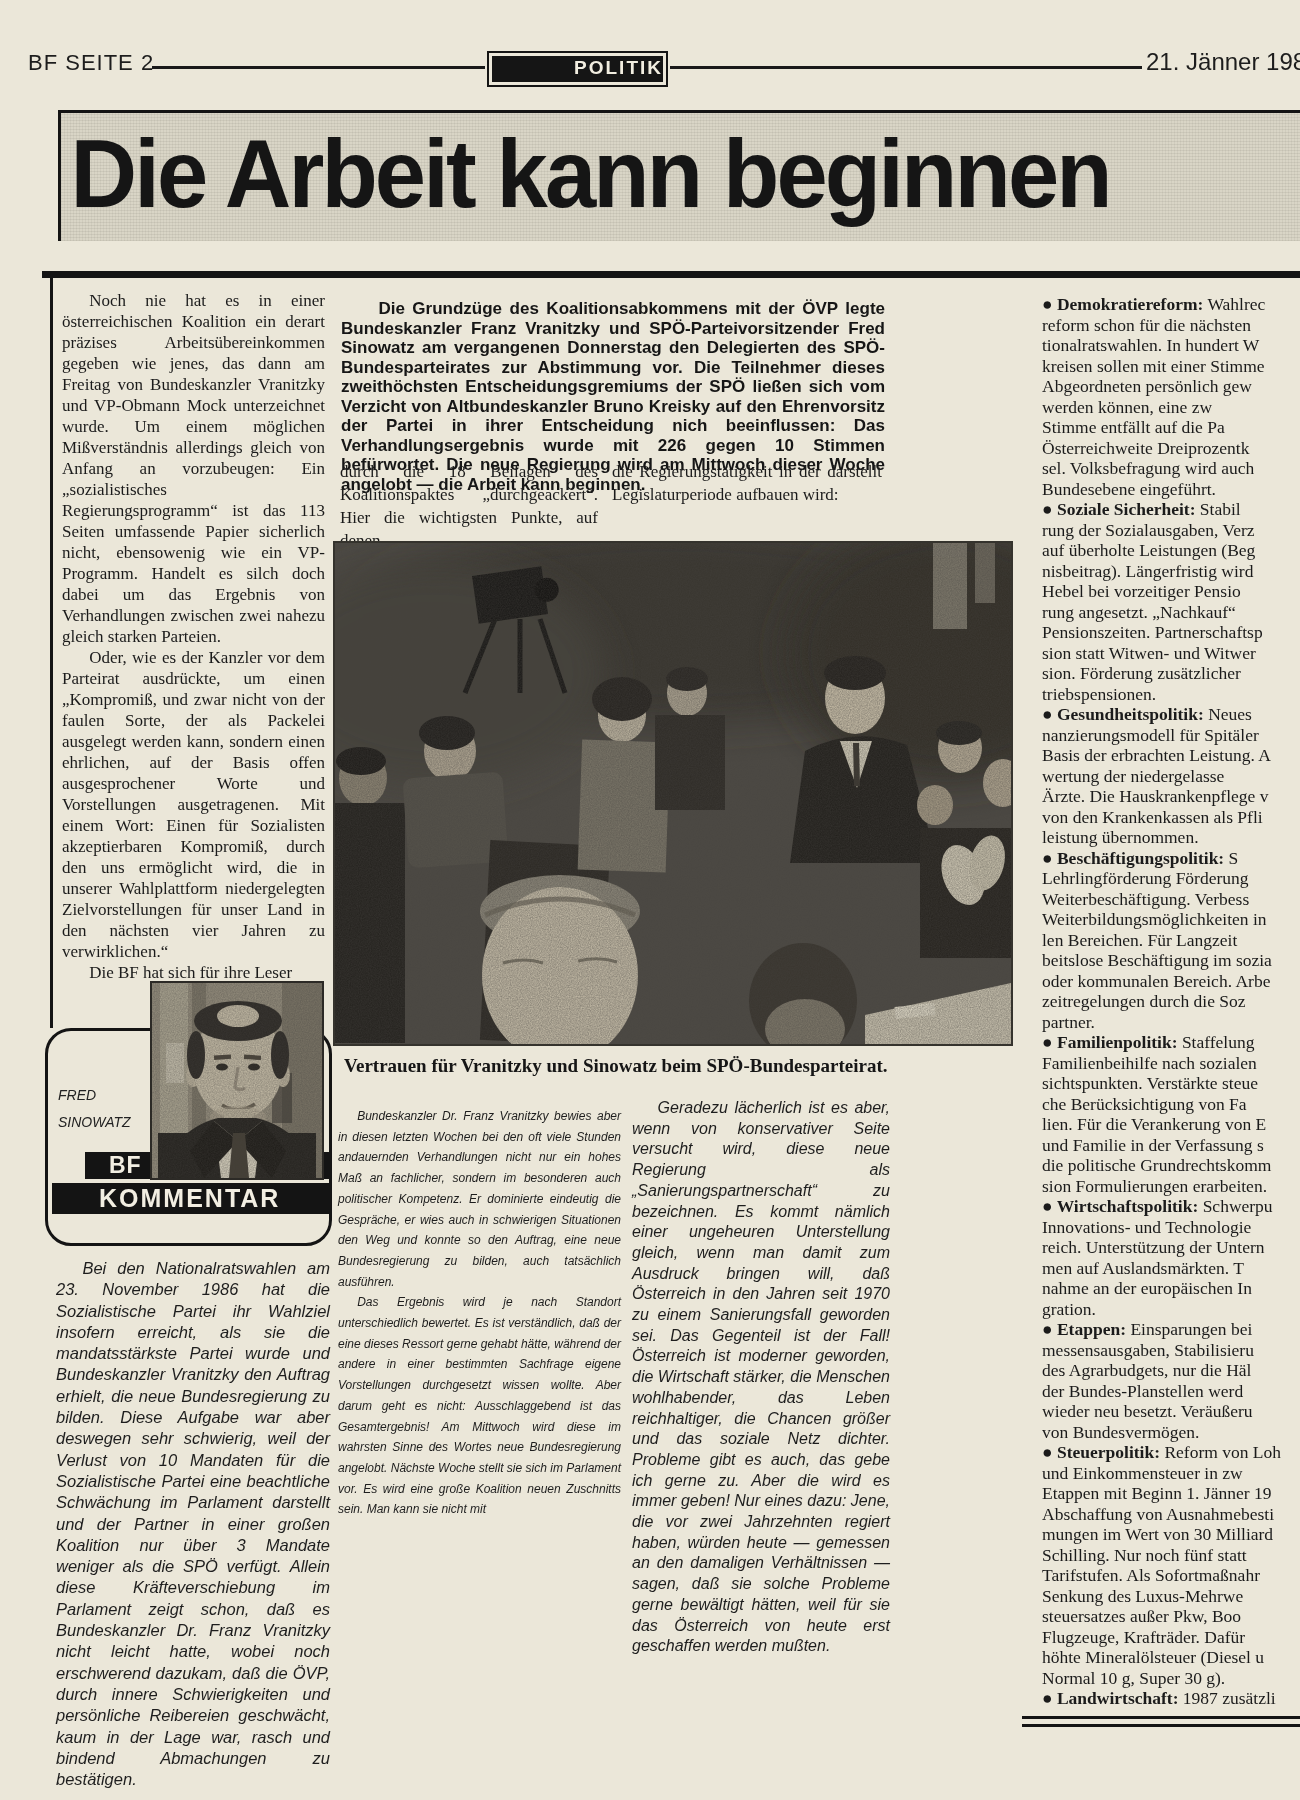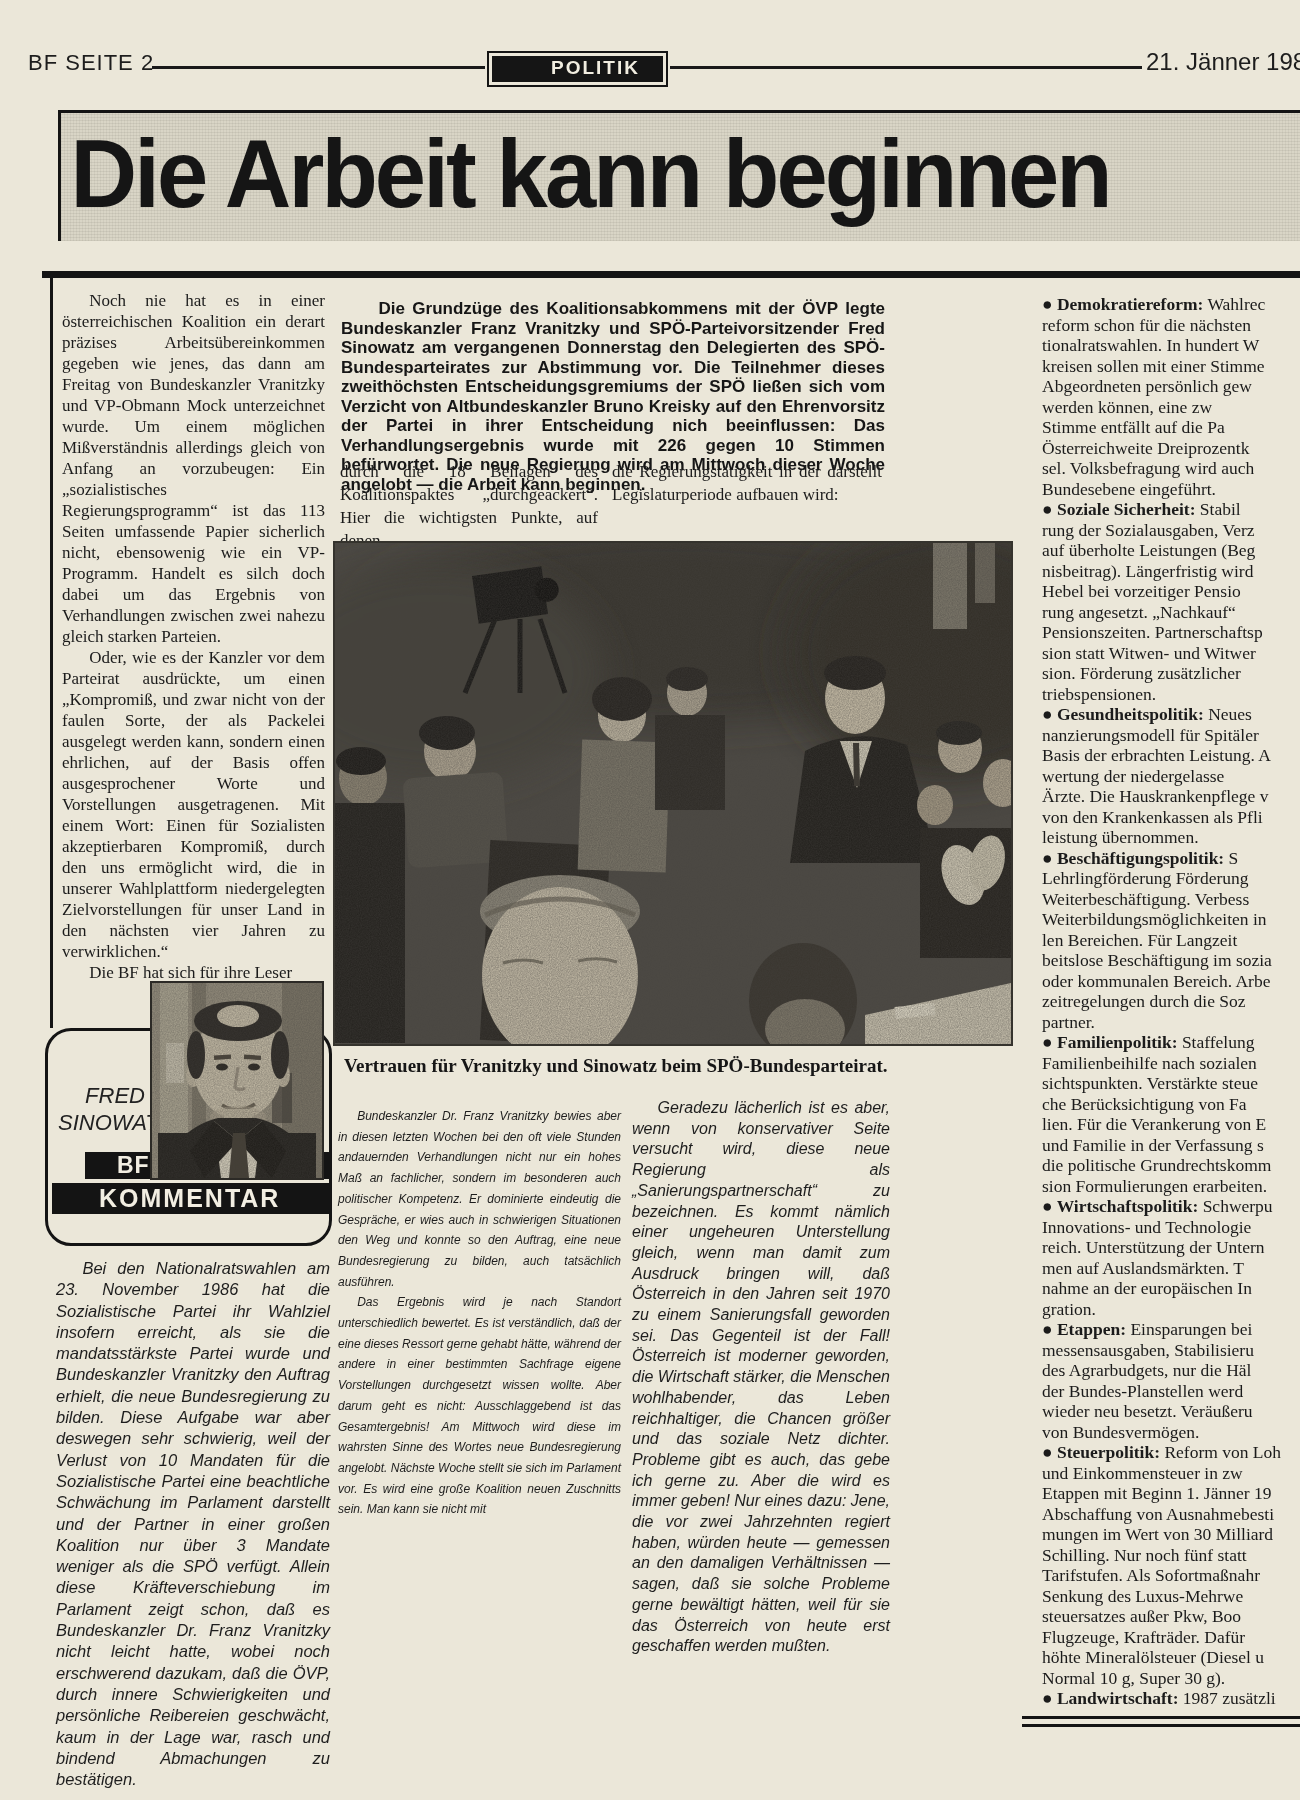--- a/index.html
+++ b/index.html
@@ -8,21 +8,21 @@
     background:#ebe7d9;
     font-family:"Liberation Serif", serif;color:#1b1b1b;
   }
   .abs{position:absolute;}
   
   .mast-left{left:28px;top:50px;font-family:"Liberation Sans",sans-serif;font-size:22px;letter-spacing:1px;color:#1d1d1d;white-space:nowrap;}
   .hrule{height:3px;background:#1a1a1a;}
   .hrule-l{left:152px;top:66px;width:333px;}
   .hrule-r{left:670px;top:66px;width:472px;}
   .politik-box{left:487px;top:51px;width:181px;height:36px;border:2px solid #151515;background:#ebe7d9;padding:3px;box-sizing:border-box;}
-  .politik-inner{background:#151515;color:#f1ede0;font-family:"Liberation Sans",sans-serif;font-weight:bold;font-size:19px;line-height:24px;text-align:center;letter-spacing:2px;height:100%;padding-left:36px;}
+  .politik-inner{background:#151515;color:#f1ede0;font-family:"Liberation Sans",sans-serif;font-weight:bold;font-size:19px;line-height:24px;text-align:right;letter-spacing:2px;height:100%;padding-left:36px;}
   .mast-date{left:1146px;top:48px;font-family:"Liberation Sans",sans-serif;font-size:24px;color:#1d1d1d;white-space:nowrap;}
   
   .hband{left:58px;top:110px;width:1242px;height:131px;
     background:#d9d5c6;
     background-image:repeating-linear-gradient(0deg,rgba(40,38,30,.07) 0 1px,transparent 1px 3px),repeating-linear-gradient(90deg,rgba(40,38,30,.05) 0 1px,transparent 1px 3px);
     border-top:3px solid #141414;border-left:3px solid #141414;box-sizing:border-box;}
   .hband h1{margin:0;padding:12px 0 0 10px;font-family:"Liberation Sans",sans-serif;font-weight:bold;
     font-size:97px;letter-spacing:-3px;line-height:1;color:#151515;white-space:nowrap;
     transform:scaleX(.95);transform-origin:0 0;}
   .heavy-rule{left:42px;top:271px;width:1258px;height:7px;background:#141414;}
@@ -35,23 +35,23 @@
   .lead p{margin:1px;font-family:"Liberation Sans",sans-serif;font-weight:bold;font-size:17px;line-height:19.5px;text-align:justify;text-indent:2.2em;color:#161616;hyphens:auto;}
   .bridge-a{left:340px;top:460px;width:258px;}
   .bridge-b{left:612px;top:460px;width:270px;}
   .bridge-a p,.bridge-b p{margin:0;font-size:17px;line-height:23px;text-align:justify;hyphens:auto;}
   
   .photo{left:335px;top:543px;width:676px;height:501px;outline:2px solid #35332d;background:#4d4a44;}
   .photo svg{display:block;}
   .caption{left:344px;top:1055px;width:666px;font-weight:bold;font-size:19px;color:#161616;}
   
   .kbox{left:45px;top:1028px;width:287px;height:218px;border:3px solid #141414;border-radius:26px;box-sizing:border-box;}
-  .kname{left:58px;top:1082px;font-family:"Liberation Sans",sans-serif;font-style:italic;font-size:22px;line-height:27px;color:#222;text-align:center;}
+  .kname{left:58px;top:1082px;font-family:"Liberation Sans",sans-serif;font-style:italic;font-size:14px;line-height:27px;color:#222;}
   .bar1{left:85px;top:1152px;width:247px;height:27px;background:#141414;}
-  .bar1 span{color:#f2eee2;font-family:"Liberation Sans",sans-serif;font-weight:bold;font-size:23px;line-height:27px;padding-left:32px;letter-spacing:1px;}
+  .bar1 span{color:#f2eee2;font-family:"Liberation Sans",sans-serif;font-weight:bold;font-size:23px;line-height:27px;padding-left:24px;letter-spacing:1px;}
   .bar2{left:52px;top:1183px;width:280px;height:31px;background:#141414;}
   .bar2 span{color:#f2eee2;font-family:"Liberation Sans",sans-serif;font-weight:bold;font-size:25px;line-height:31px;padding-left:47px;letter-spacing:2px;}
   .portrait{left:152px;top:983px;width:170px;height:195px;outline:2px solid #2c2a26;background:#968f7e;}
   .portrait svg{display:block;}
   
   .italcol p{margin:0;font-family:"Liberation Sans",sans-serif;font-style:italic;text-align:justify;hyphens:auto;color:#1e1e1e;}
   .kcol1{left:56px;top:1258px;width:274px;}
   .kcol1 p{font-size:16.5px;line-height:21.3px;}
   .kcol2{left:338px;top:1106px;width:283px;}
   .kcol2 p,.kcol3 p{font-size:12px;line-height:20.7px;}

